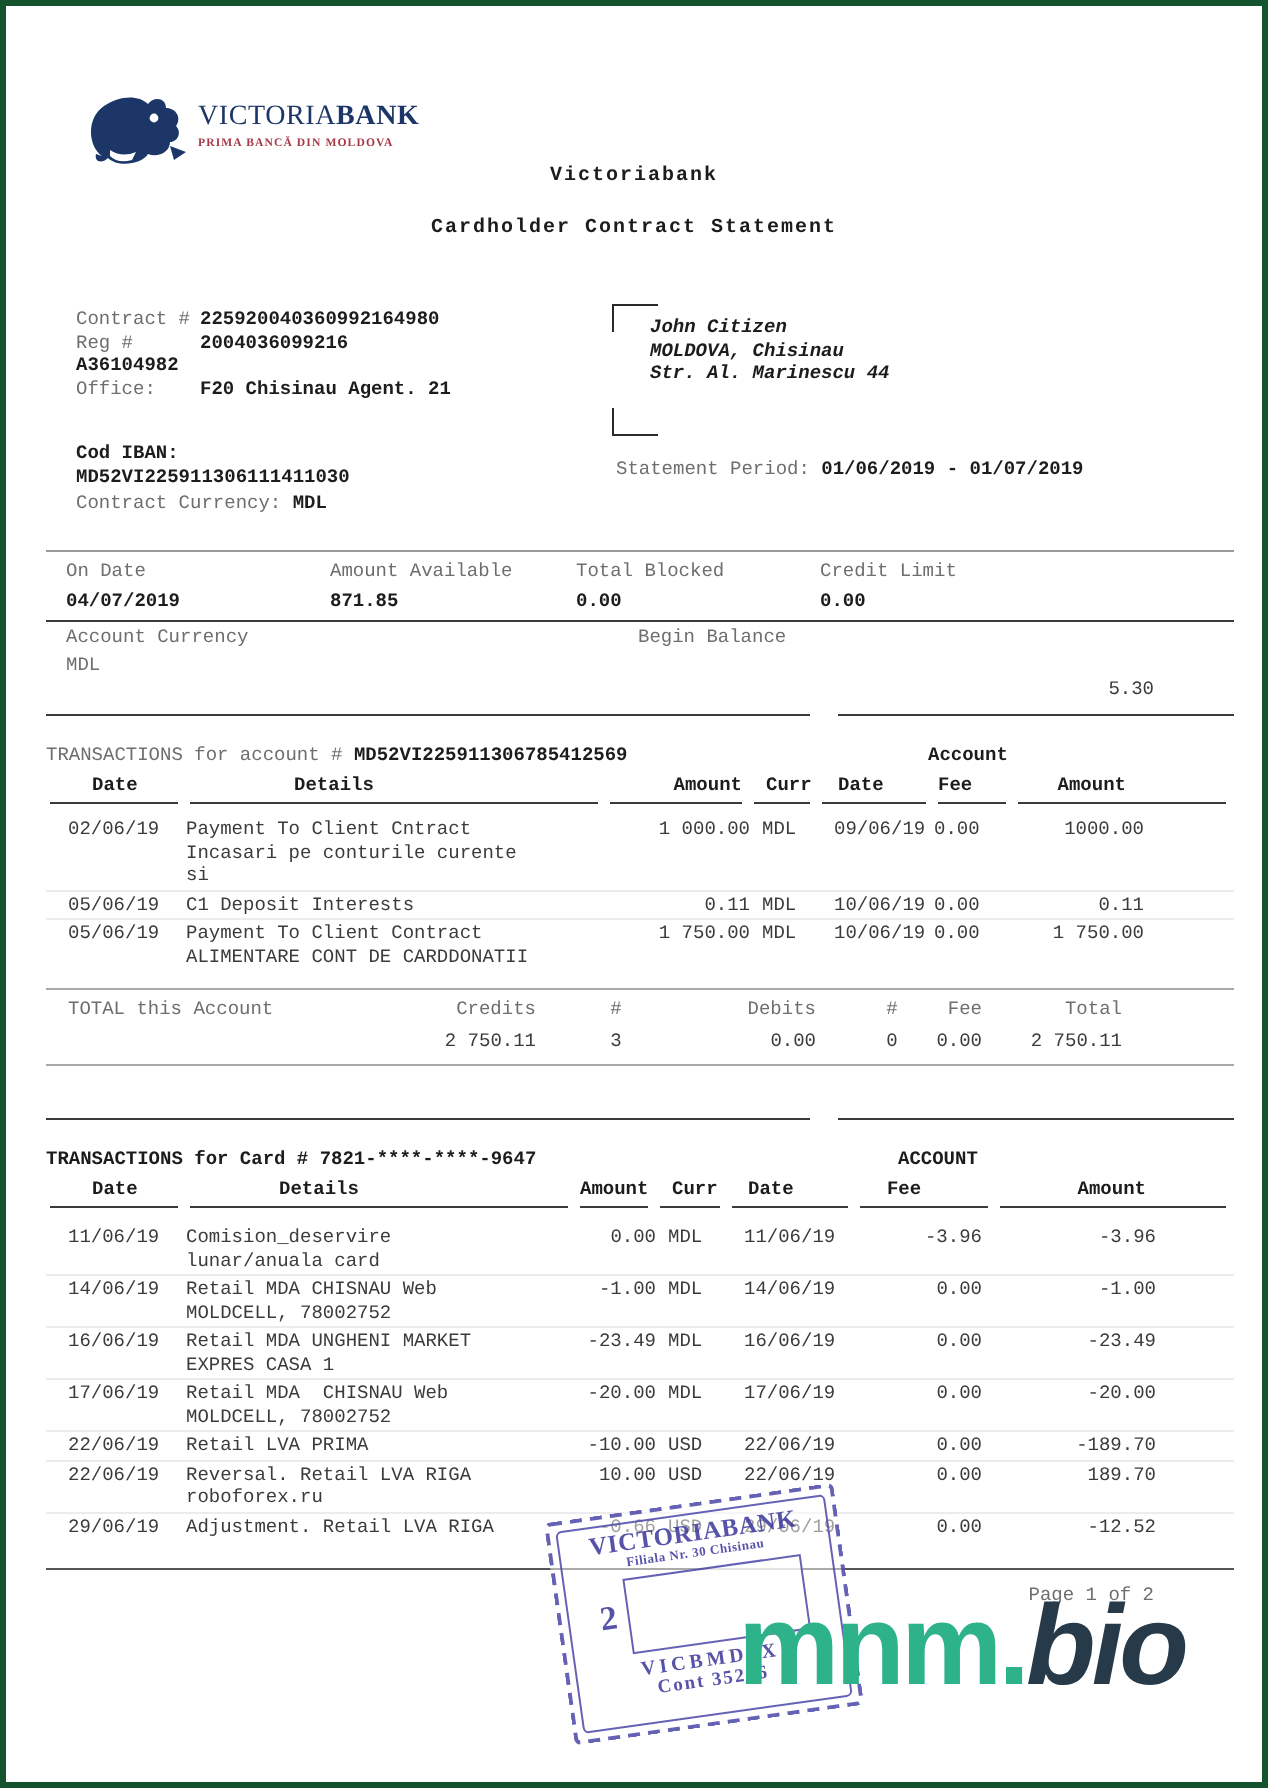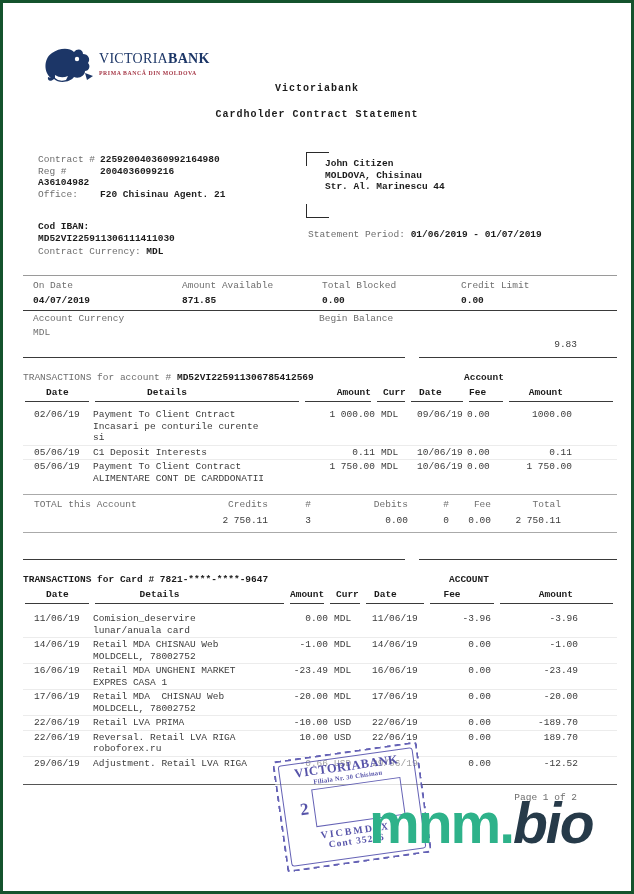--- a/index.html
+++ b/index.html
@@ -18,31 +18,31 @@
   .logo-name{font-family:"Liberation Serif","DejaVu Serif",serif;font-size:14px;line-height:14px;color:#1c3667;letter-spacing:.3px;}
   .logo-name .bold{font-weight:bold;}
   .logo-tag{font-family:"Liberation Serif","DejaVu Serif",serif;font-size:5.8px;line-height:8px;color:#a63948;letter-spacing:.55px;font-weight:bold;margin-top:2px;}
   .title{left:0;width:100%;text-align:center;font-weight:bold;color:#1c1c1c;font-size:10px;letter-spacing:1px;}
   .title1{top:80px;}
   .title2{top:106px;}
   
   .contract{left:35px;top:151px;width:260px;}
   .c-row{display:grid;grid-template-columns:62px 1fr;line-height:11.6px;}
   
-  .addr{left:303px;top:147px;width:200px;height:68px;}
+  .addr{left:303px;top:147px;width:200px;height:68px;font-style:italic;}
   .addr-corner-top{position:absolute;left:0;top:2px;width:22px;height:13px;border-left:1.5px solid #2a2a2a;border-top:1.5px solid #2a2a2a;}
   .addr-corner-bottom{position:absolute;left:0;bottom:0;width:22px;height:13px;border-left:1.5px solid #2a2a2a;border-bottom:1.5px solid #2a2a2a;}
   .addr-text{padding:8px 0 0 19px;font-weight:bold;color:#1c1c1c;}
   
   .iban{left:35px;top:218px;}
   .iban .row3{margin-top:2px;}
   .period{left:305px;top:226px;}
   
   .summary{left:20px;top:272px;width:594px;border-top:1px solid #9a9a9a;}
-  .sum-grid{display:grid;grid-template-columns:132px 123px 122px 217px;padding-left:10px;box-sizing:border-box;gap:17px;}
+  .sum-grid{display:grid;grid-template-columns:132px 123px 122px 217px;padding-left:10px;box-sizing:border-box;}
   .sum-head{padding-top:4px;color:#6e6e6e;}
   .sum-vals{margin-top:3px;font-weight:bold;color:#1c1c1c;}
   .sum-rule{border-top:1px solid #3a3a3a;margin-top:4px;}
   .acct-cur-row{position:relative;margin-top:2px;padding-left:10px;color:#6e6e6e;}
   .begin-bal{position:absolute;left:296px;top:0;}
   .begin-val{text-align:right;padding-right:40px;margin-top:1px;color:#3b3b3b;}
   
   .txsec{left:20px;width:594px;}
   .txsec.t1{top:354px;}
   .txsec.t2{top:556px;}
@@ -192,21 +192,21 @@
         <div>871.85</div>
         <div>0.00</div>
         <div>0.00</div>
       </div>
     <div class="sum-rule"></div>
     <div class="acct-cur-row">
       <span>Account Currency</span>
       <span class="begin-bal">Begin Balance</span>
     </div>
     <div class="acct-cur-row">MDL</div>
-    <div class="begin-val">9.83</div>
+    <div class="begin-val">5.30</div>
   </div>
 
   <div class="abs txsec t1">
     <div class="overline">
         <div class="o1"></div>
         <div class="o2"></div>
       </div>
     <div class="sec-title">
       <span class="lbl">TRANSACTIONS for account # </span><span class="val">MD52VI225911306785412569</span>
       <span class="sec-acct-label">Account</span>

